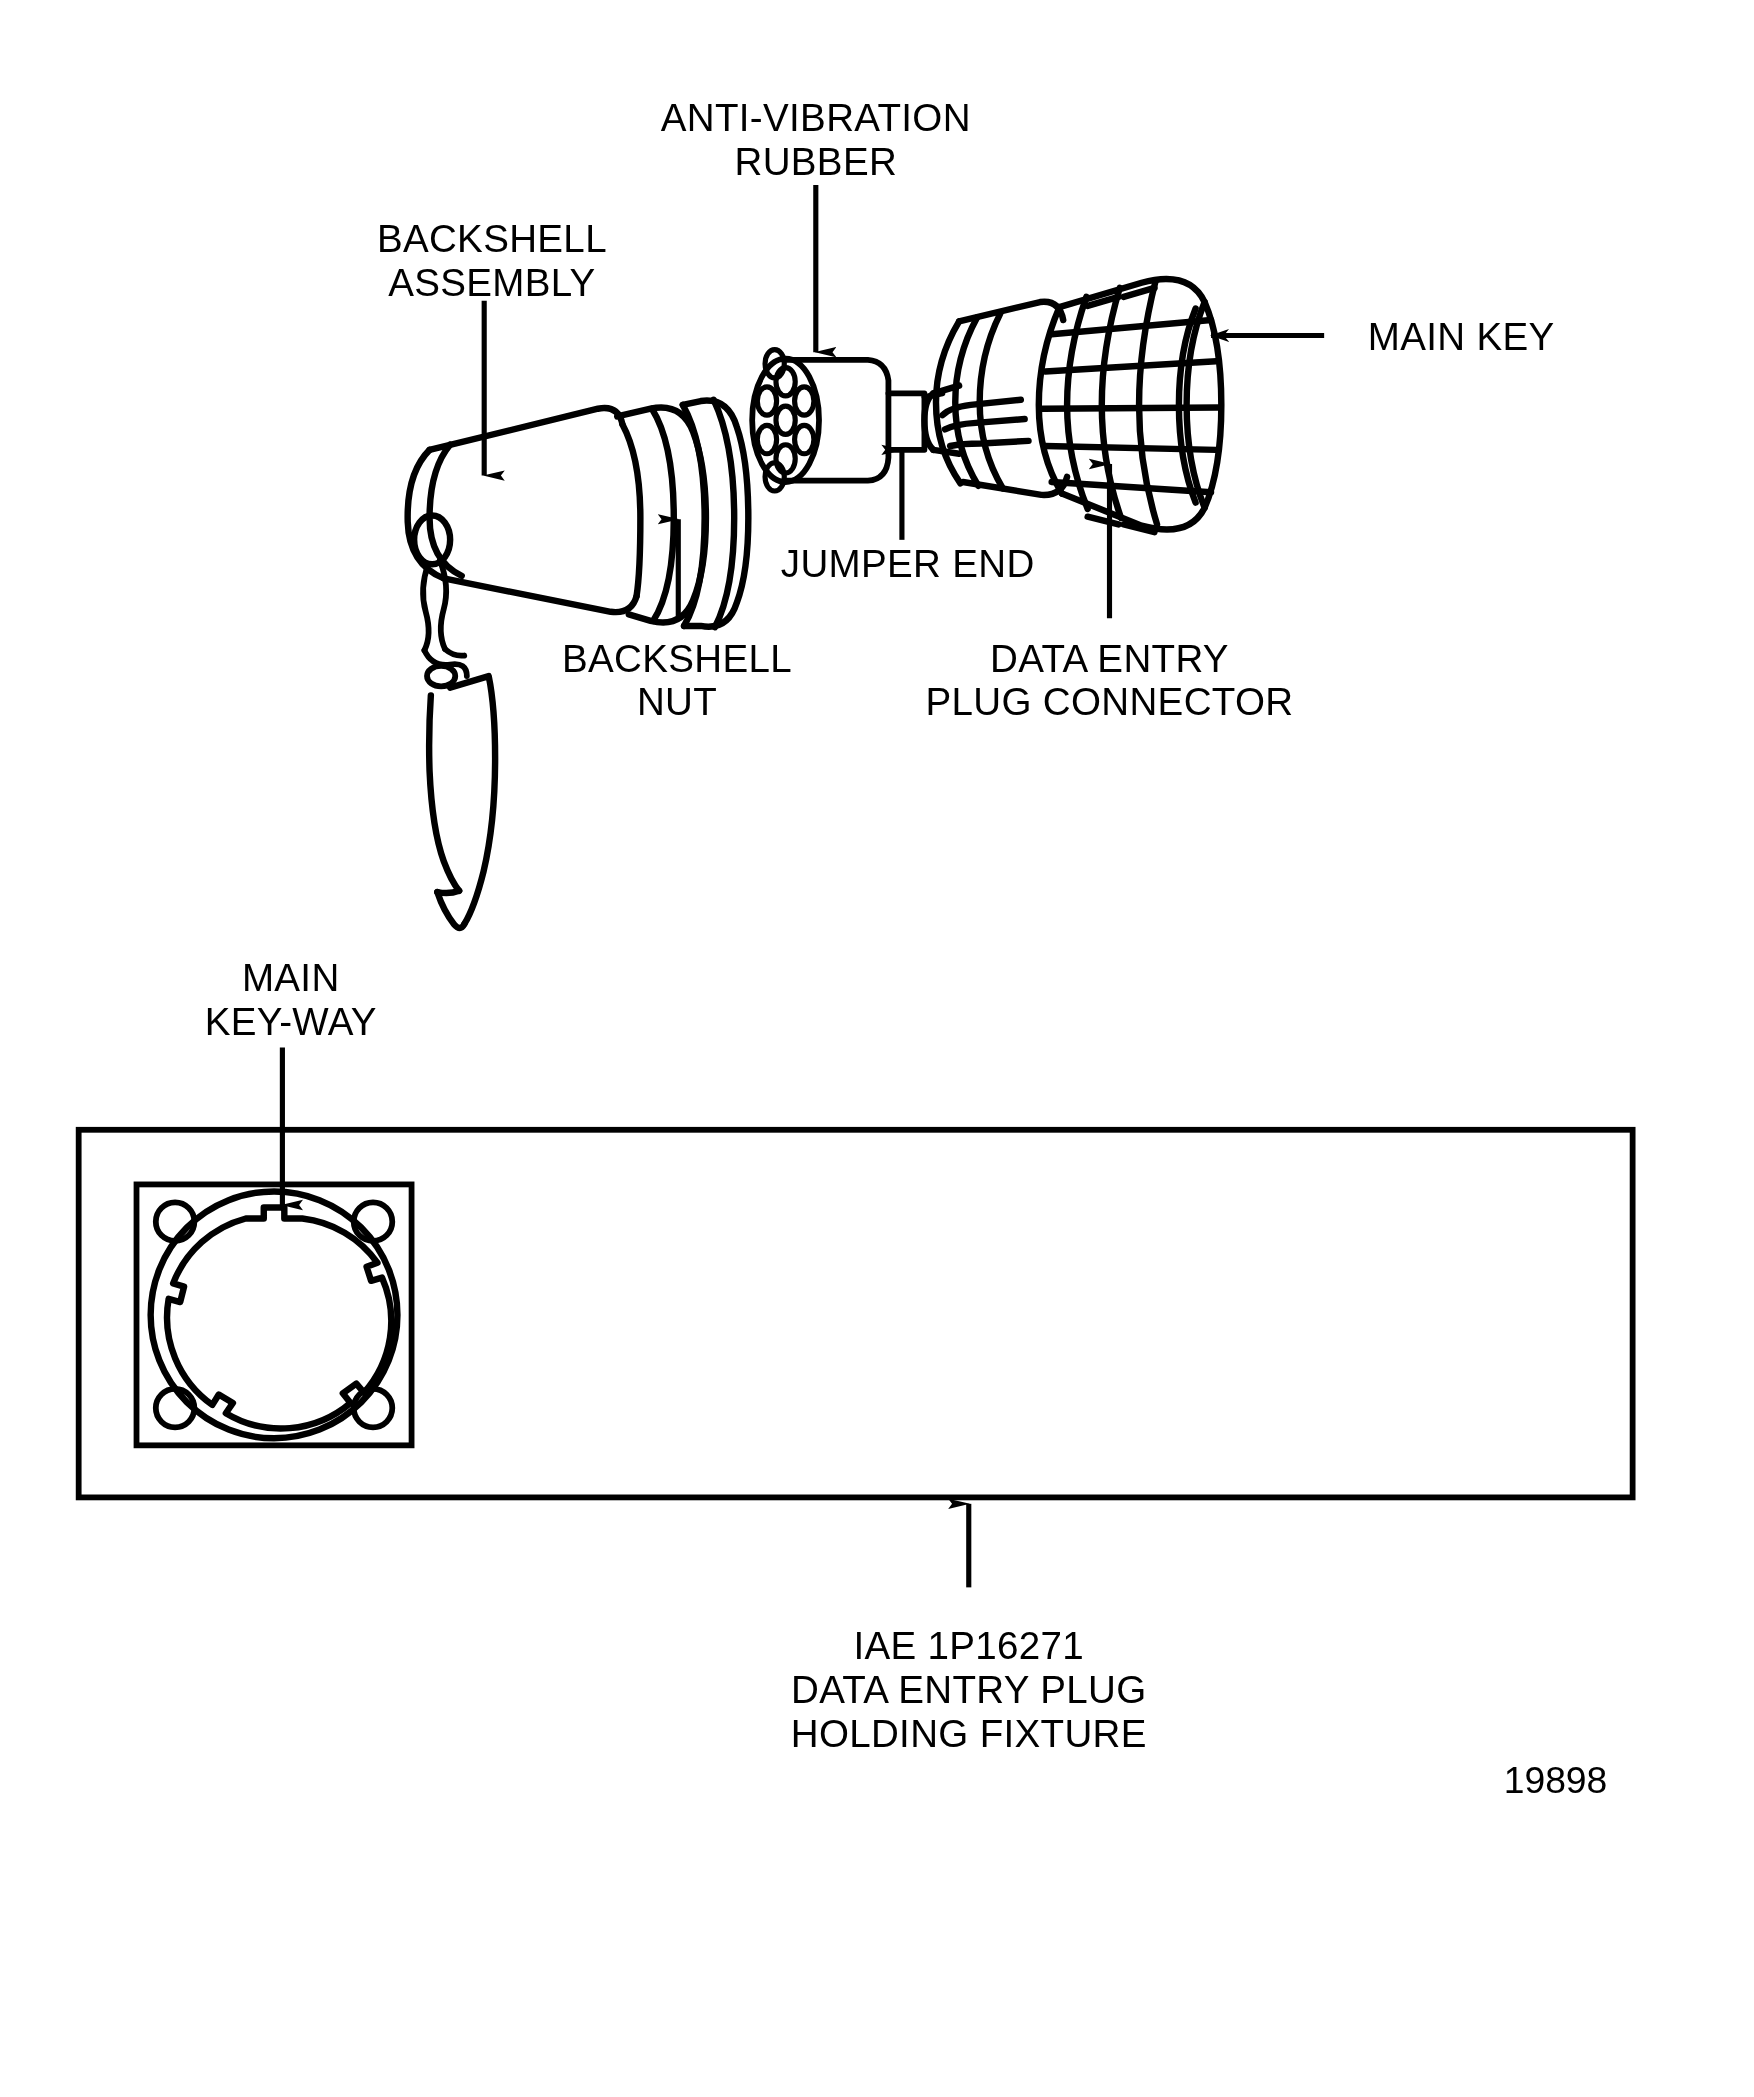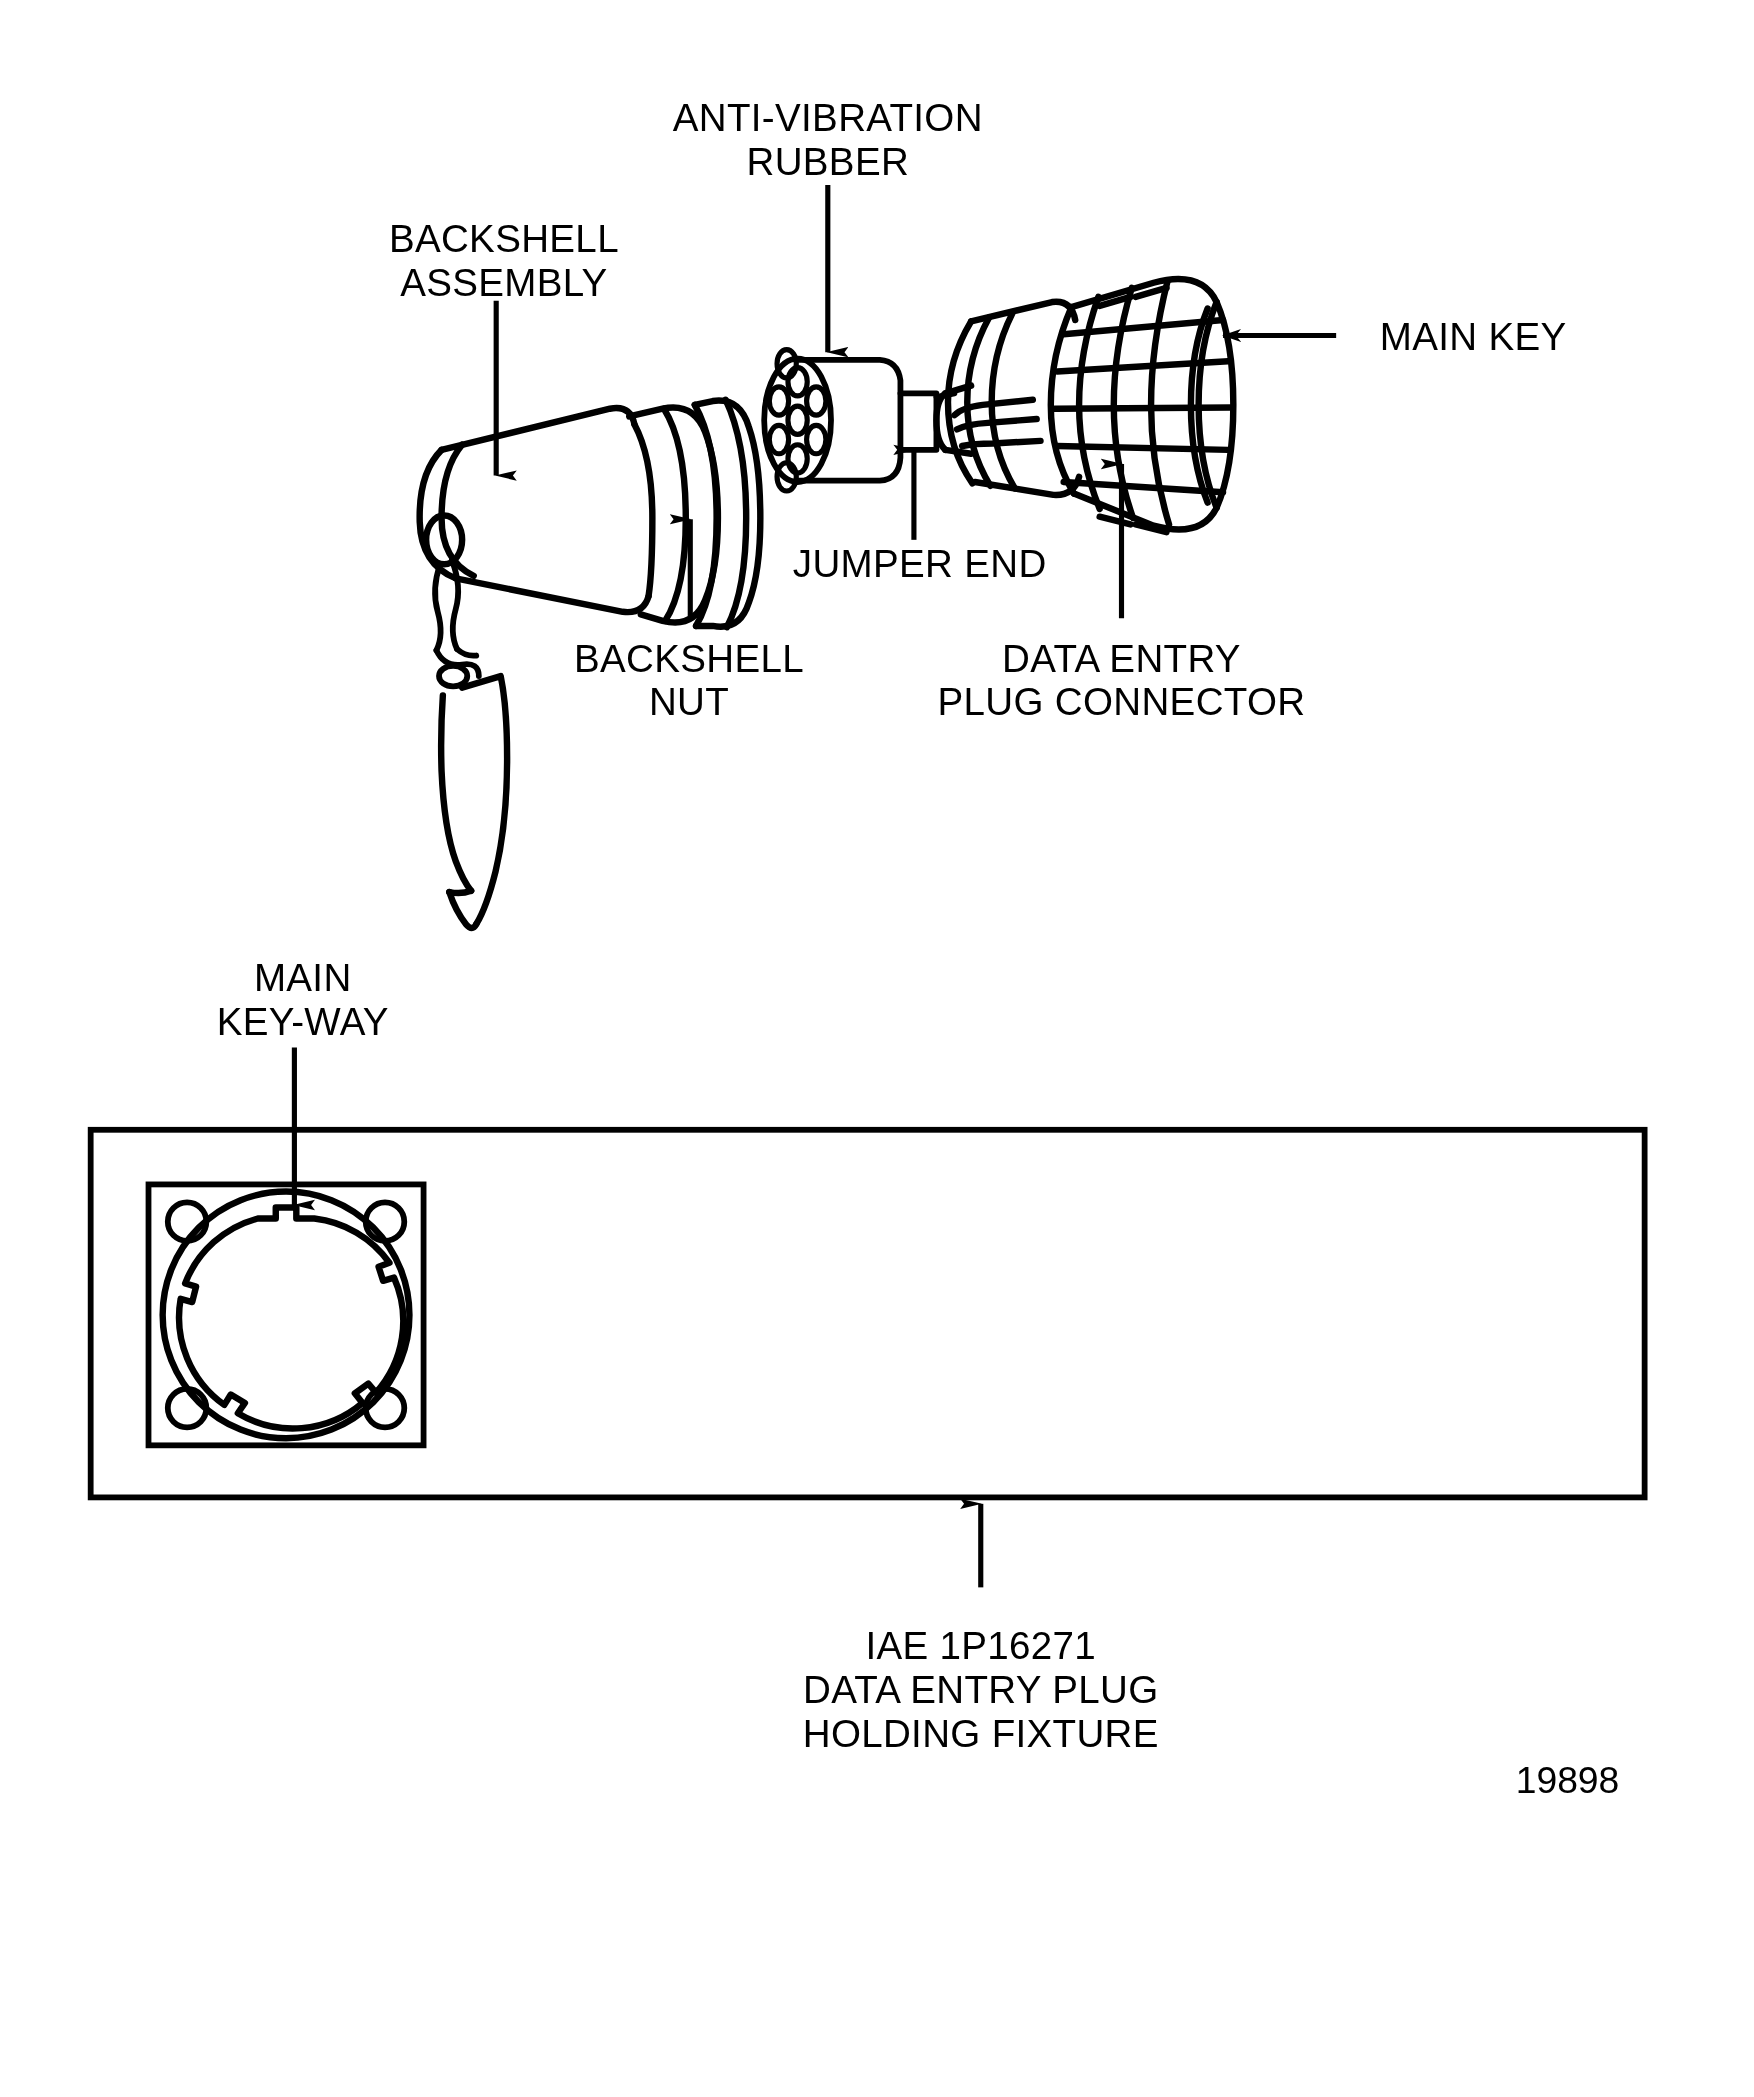--- a/index.html
+++ b/index.html
@@ -1,19 +1,19 @@
 <!DOCTYPE html>
 <html style="font-size:10.3px"><head>
 <meta charset="utf-8">
 <style>
   html,body{margin:0;padding:0;background:#fff;}
   body{width:1755px;height:2097px;position:relative;
        font-family:"Liberation Sans","DejaVu Sans",sans-serif;
        background:#ffffff;overflow:hidden;}
-  #stage{position:absolute;inset:0;padding-left:12px;}
+  #stage{position:absolute;inset:0;}
   svg{display:block;}
   .lbl{fill:#000;font-family:"Liberation Sans","DejaVu Sans",sans-serif;
        font-size:60px;letter-spacing:0.5px;}
   .fignum{fill:#000;font-family:"Liberation Sans","DejaVu Sans",sans-serif;
        font-size:58px;}
 </style>
 </head>
 <body>
 
 <div id="stage">

